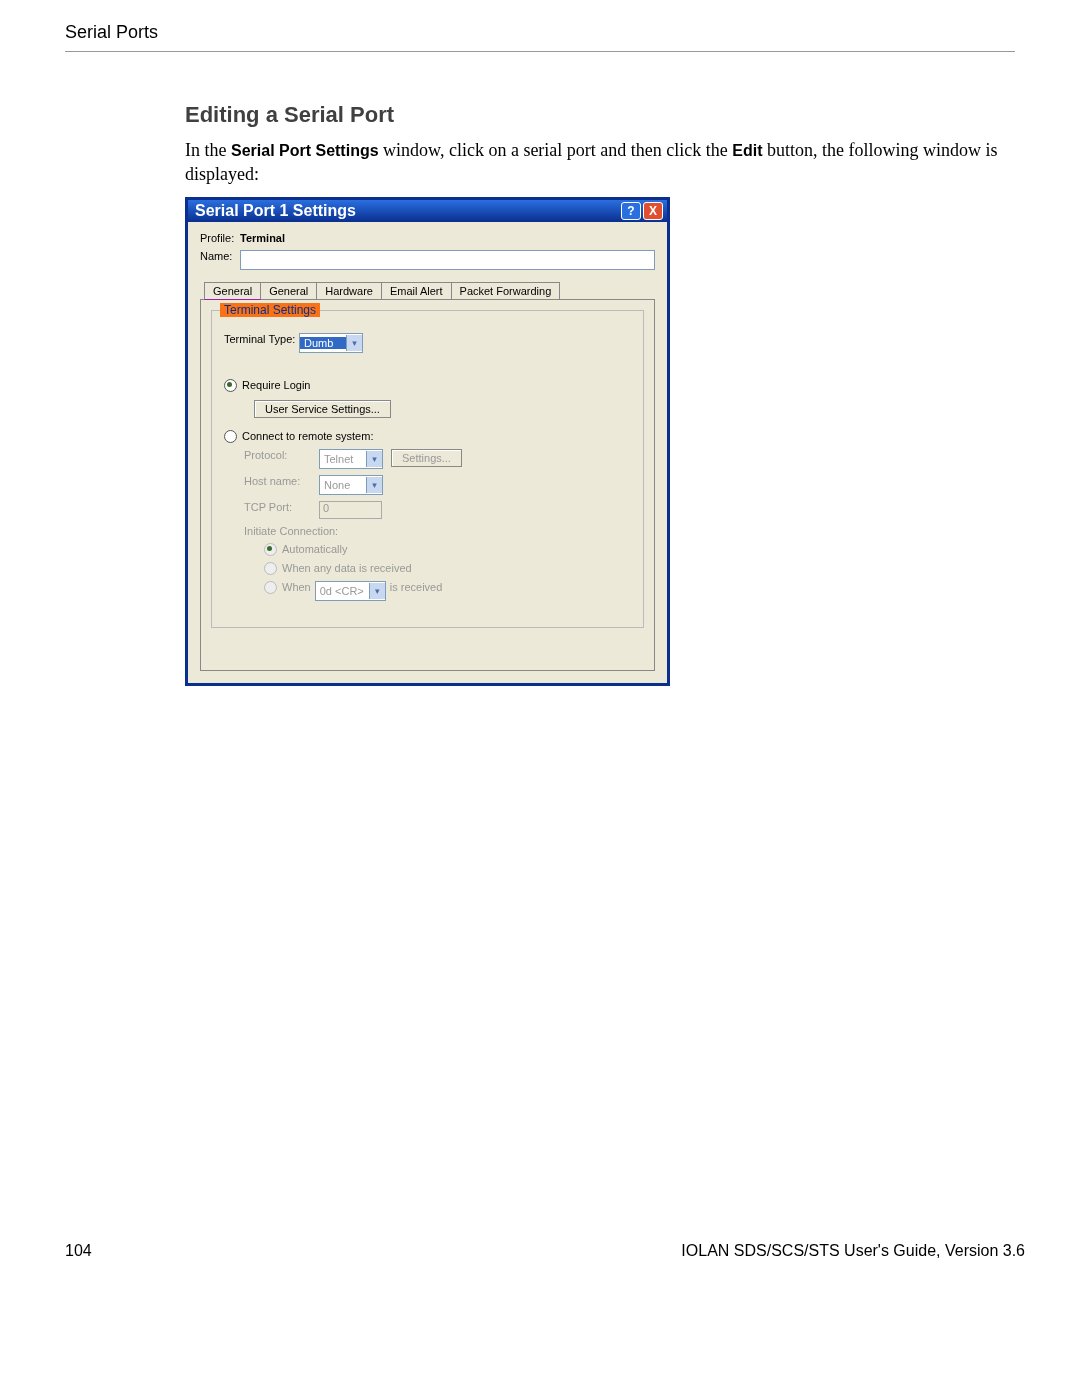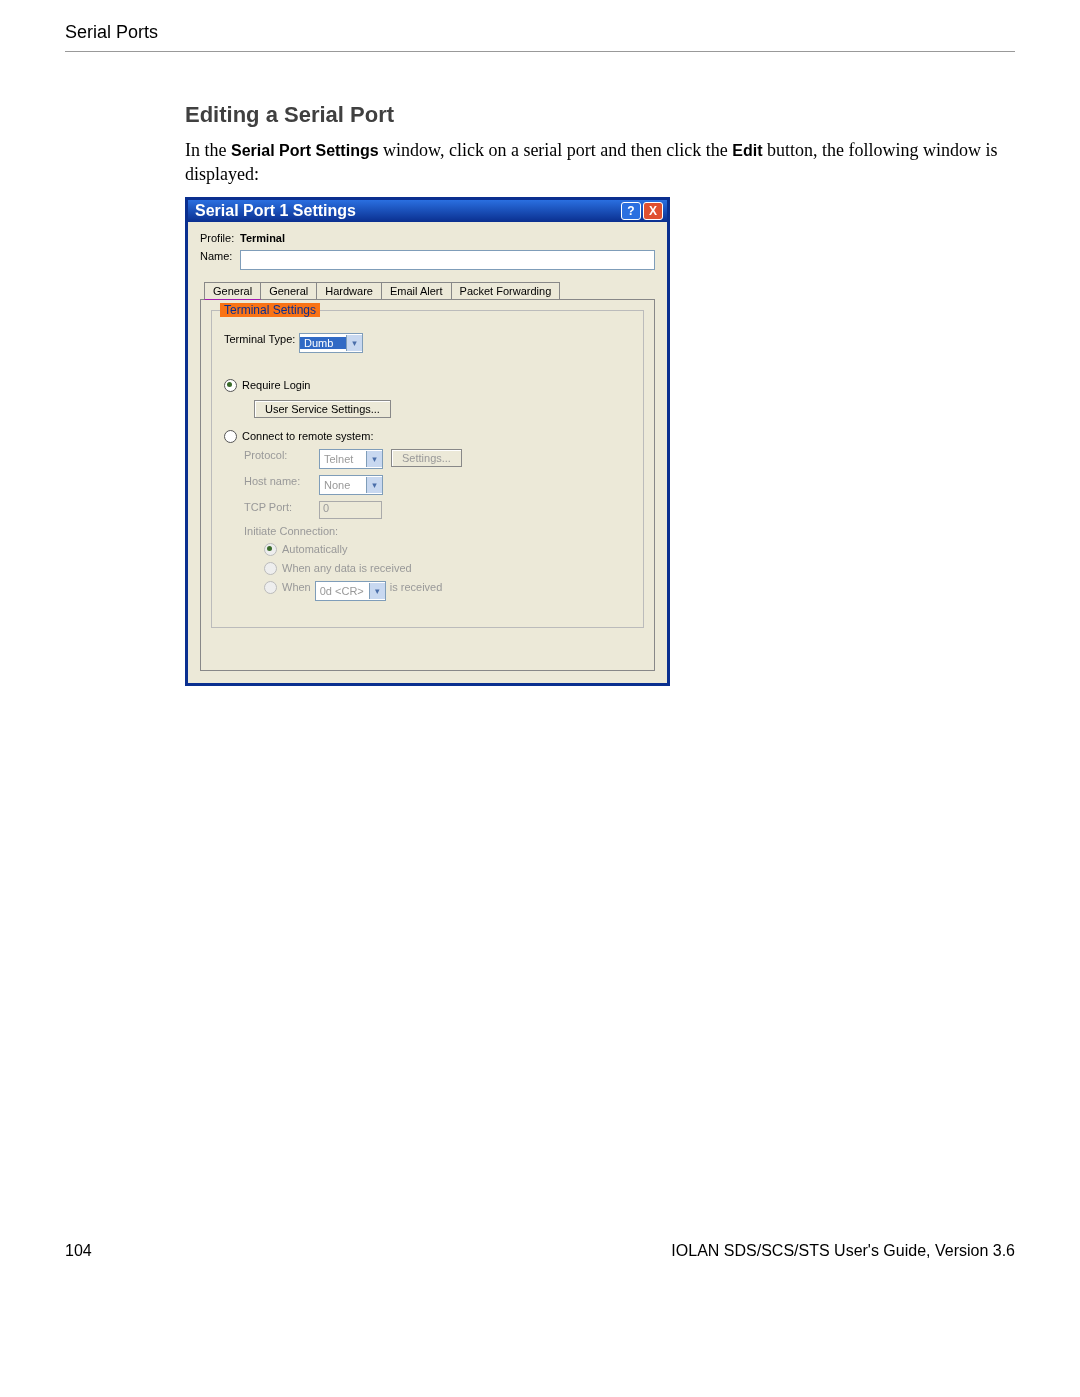--- a/index.html
+++ b/index.html
@@ -35,21 +35,21 @@
 .radio.checked::after{content:"";position:absolute;top:2px;left:2px;width:5px;height:5px;background:#3a6b2a;border-radius:50%}
 .radio.disabled{border-color:#bbb;background:#eee}
 .sub{margin-left:20px;color:#999}
 .sub-label{width:75px;display:inline-block;color:#999}
 .txt{border:1px solid #aaa;background:#fff;height:16px;width:55px;padding:0 3px;color:#999;display:inline-block;font-size:11px}
 .txt.dis{background:#ece9d8}
 .btn.dis{color:#999}
 .btn-row{display:flex;justify-content:flex-end;gap:8px;padding-top:10px}
 .ok-btn{border:2px solid #2a6fe0;box-shadow:none;width:65px}
 .cancel-btn{width:65px}
-.footer{position:absolute;bottom:40px;left:65px;right:65px;display:flex;justify-content:space-between;font-family:Arial,sans-serif;font-size:16px}
+.footer{position:absolute;bottom:40px;left:65px;right:55px;display:flex;justify-content:space-between;font-family:Arial,sans-serif;font-size:16px}
 .u{text-decoration:underline}
 </style>
 </head>
 <body>
 <div class="page">
 <div class="header-label">Serial Ports</div>
 <div class="hr"></div>
 
 <div class="content">
 <div class="h2">Editing a Serial Port</div>

